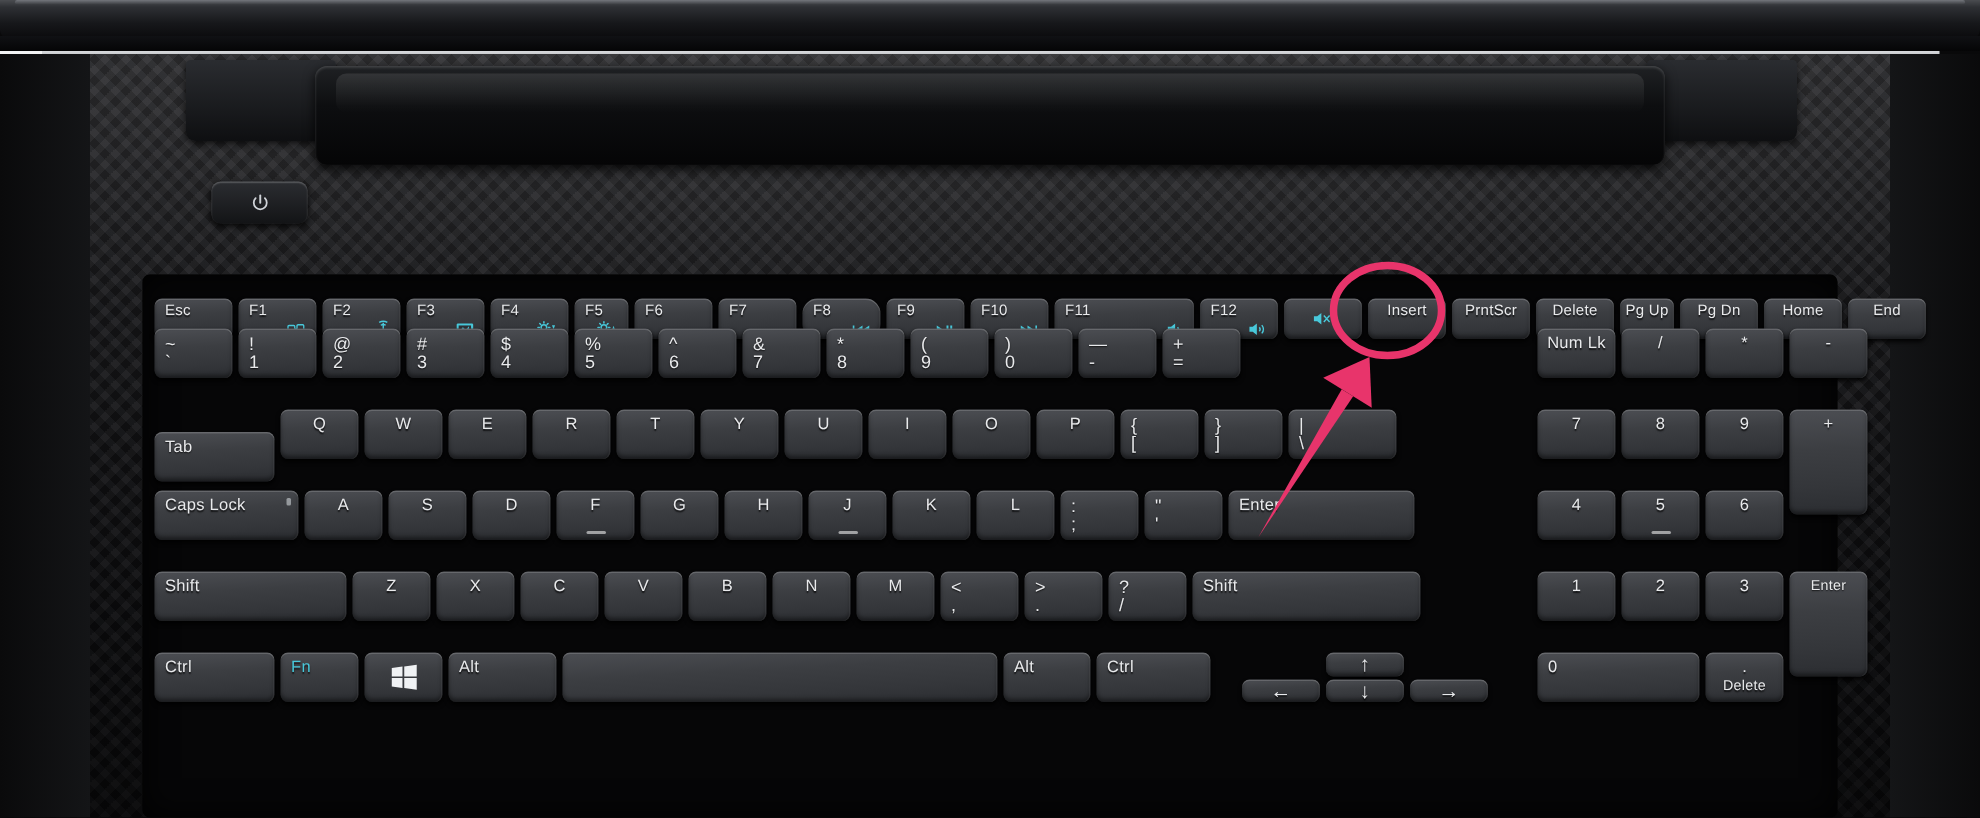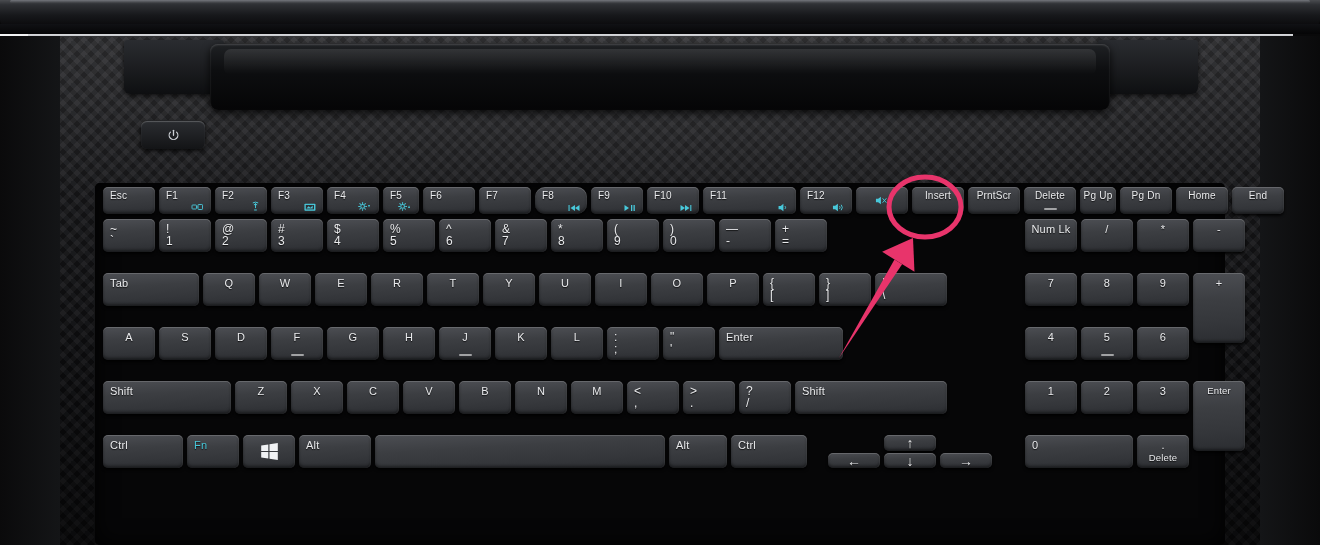--- a/index.html
+++ b/index.html
@@ -181,21 +181,21 @@
   <div class="vent"></div>
 
   <div class="power-btn">
     <svg class="power-glyph" viewBox="0 0 24 24">
       <path d="M12 2.5v9" stroke="#cfd3d8" stroke-width="2.4" stroke-linecap="round" fill="none"></path>
       <path d="M6.3 5.8a8 8 0 1 0 11.4 0" stroke="#cfd3d8" stroke-width="2.2" fill="none" stroke-linecap="round"></path>
     </svg>
   </div>
 
   <div id="keyboard">
-    <div class="krow fnrow" id="row-fn" style="top: 4px; left: 8px;">
+    <div class="krow fnrow" id="row-fn" style="top: 16px; left: 8px;">
         <div class="key" style="width: 52px;">
           <span class="lbl">Esc</span>
         </div>
         <div class="key" style="width: 52px;">
           <span class="lbl">F1</span>
           <span class="fn-ic">
             <svg width="17" height="10" viewBox="0 0 24 20">
               <rect x="1" y="4" width="9" height="8" rx="1.4" fill="none" stroke="#48c8da" stroke-width="1.8"></rect>
               <rect x="13" y="3" width="9" height="10" rx="1.4" fill="none" stroke="#48c8da" stroke-width="1.8"></rect>
               <path d="M10.5 8h2.5" stroke="#48c8da" stroke-width="1.6"></path>
@@ -381,21 +381,21 @@
         <div class="key" style="width: 52px;">
           <span class="top2">—</span>
           <span class="sub">-</span>
         </div>
         <div class="key" style="width: 52px;">
           <span class="top2">+</span>
           <span class="sub">=</span>
         </div>
       </div>
     <div class="krow" id="row-qwerty" style="top: 90px; left: 8px;">
-        <div class="key" style="width: 96px;">
+        <div class="key" style="width: 80px; margin-top: 15px;">
           <span class="lbl">Tab</span>
         </div>
         <div class="key ctr" style="width: 52px;">
           <span class="lbl">Q</span>
         </div>
         <div class="key ctr" style="width: 52px;">
           <span class="lbl">W</span>
         </div>
         <div class="key ctr" style="width: 52px;">
           <span class="lbl">E</span>
@@ -428,20 +428,24 @@
         <div class="key" style="width: 52px;">
           <span class="top2">}</span>
           <span class="sub">]</span>
         </div>
         <div class="key" style="width: 72px;">
           <span class="top2">|</span>
           <span class="sub">\</span>
         </div>
       </div>
     <div class="krow" id="row-home" style="top: 144px; left: 8px;">
+        <div class="key" style="width: 96px;">
+          <span class="lbl">Caps Lock</span>
+          <span class="led"></span>
+        </div>
         <div class="key ctr" style="width: 52px;">
           <span class="lbl">A</span>
         </div>
         <div class="key ctr" style="width: 52px;">
           <span class="lbl">S</span>
         </div>
         <div class="key ctr" style="width: 52px;">
           <span class="lbl">D</span>
         </div>
         <div class="key ctr" style="width: 52px;">

